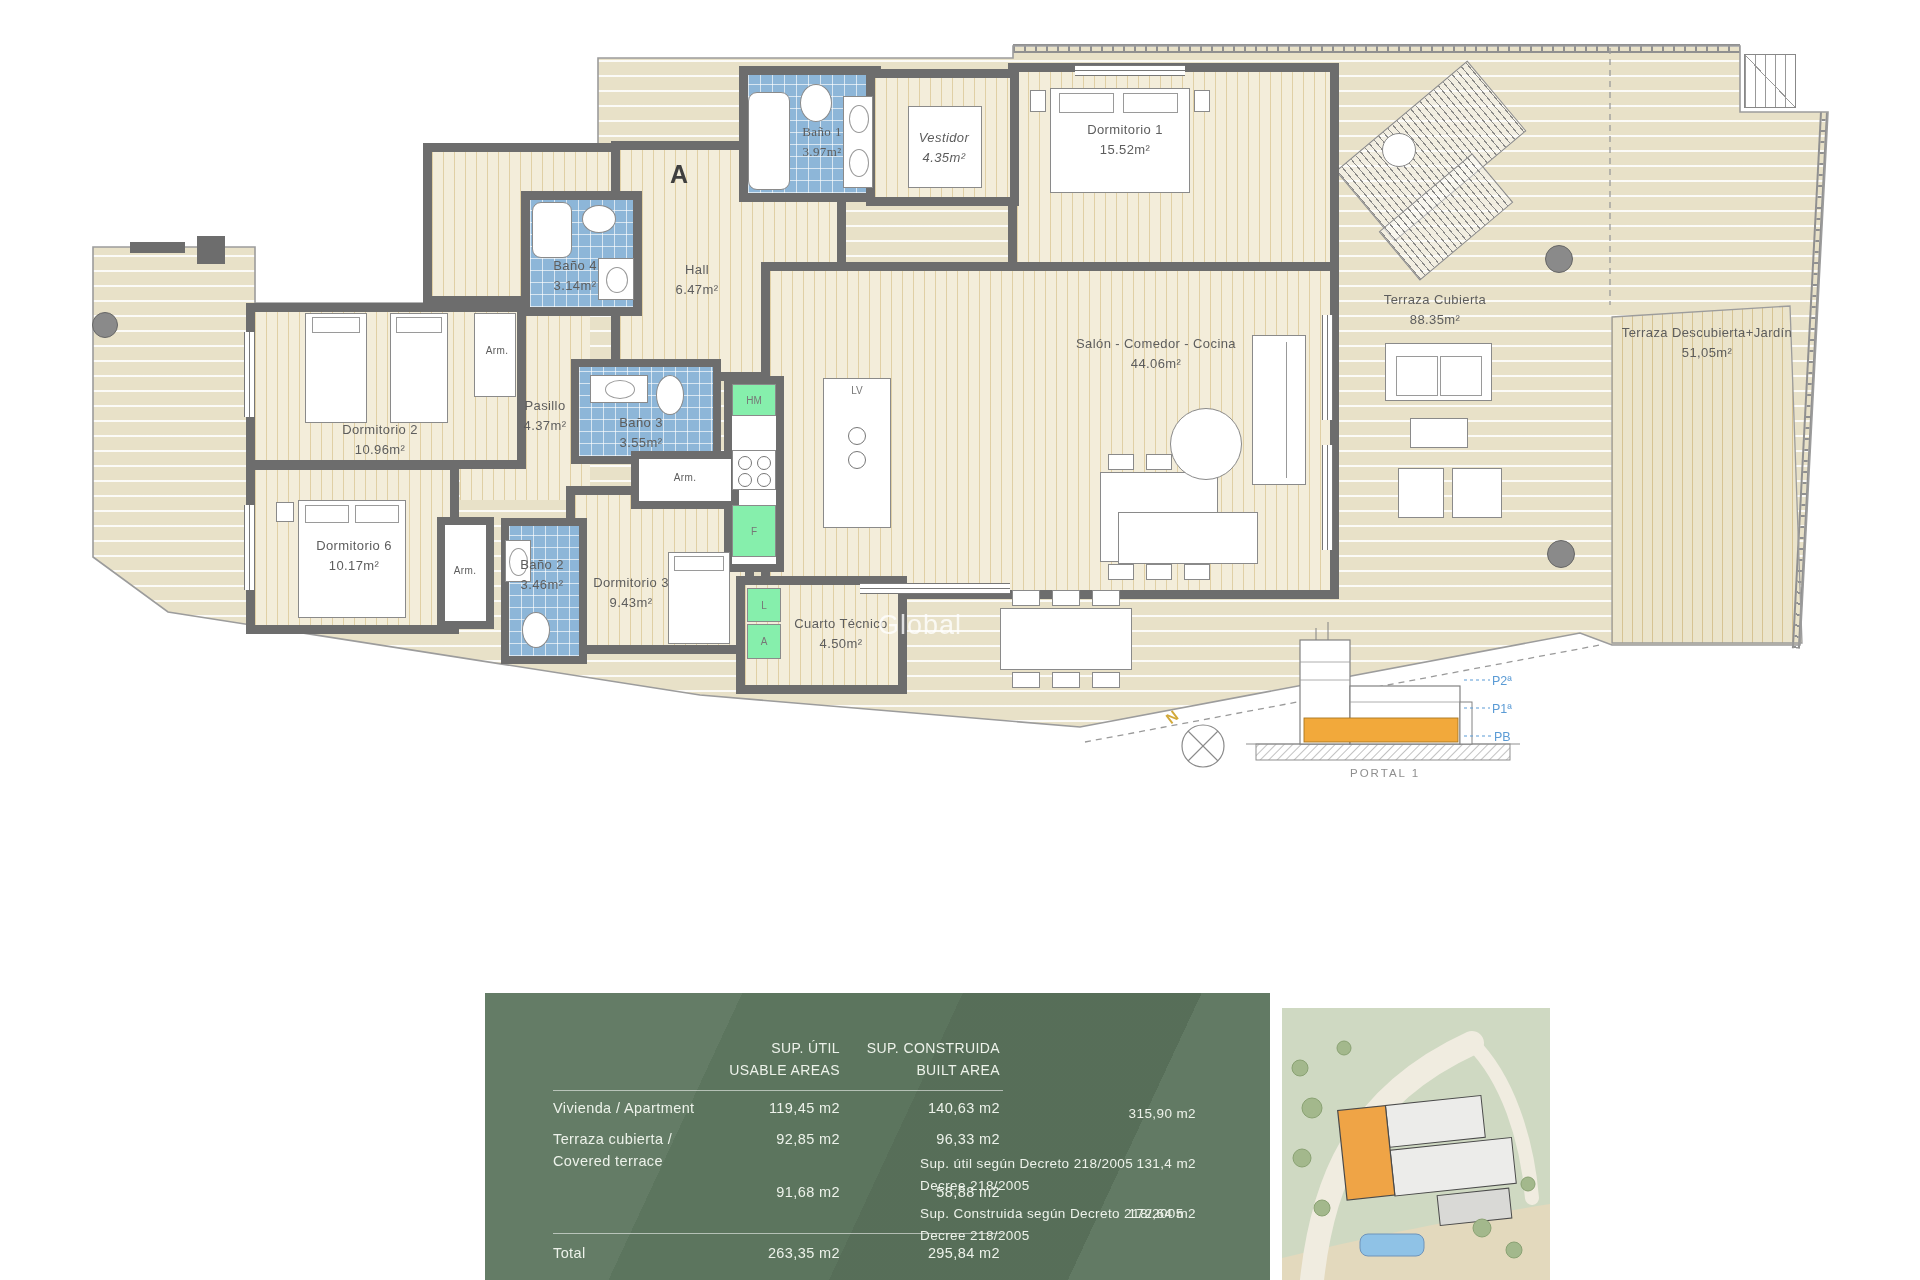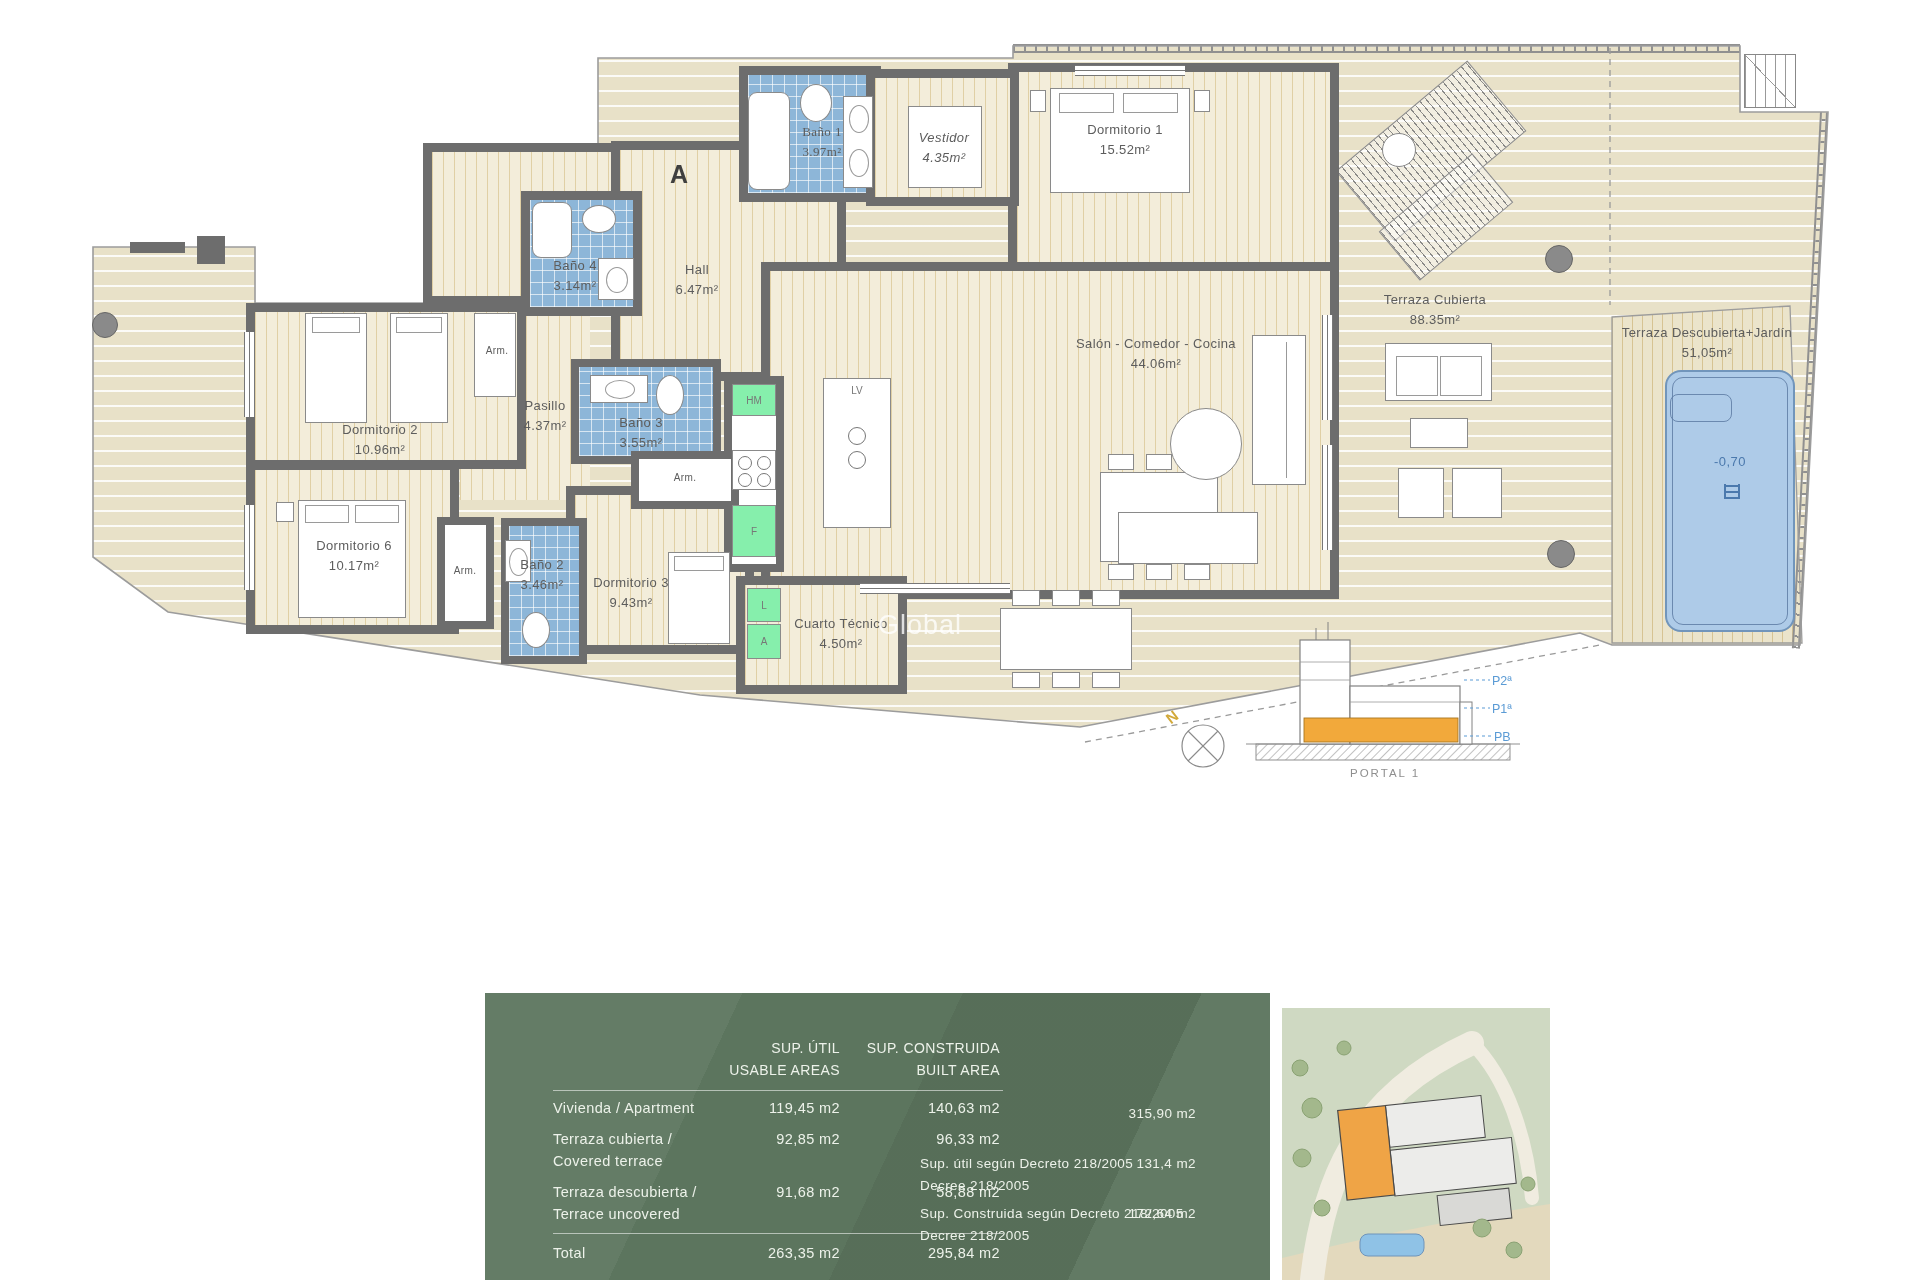--- a/index.html
+++ b/index.html
@@ -254,25 +254,20 @@
     <div class="furn" style="left:1000px;top:608px;width:132px;height:62px;"></div>
     <div class="chair" style="left:1012px;top:590px;width:28px;height:16px;"></div>
     <div class="chair" style="left:1052px;top:590px;width:28px;height:16px;"></div>
     <div class="chair" style="left:1092px;top:590px;width:28px;height:16px;"></div>
     <div class="chair" style="left:1012px;top:672px;width:28px;height:16px;"></div>
     <div class="chair" style="left:1052px;top:672px;width:28px;height:16px;"></div>
     <div class="chair" style="left:1092px;top:672px;width:28px;height:16px;"></div>
 
     <div class="furn" style="left:908px;top:106px;width:74px;height:82px;"></div>
 
-    <div class="abs pool">
-      <div class="poolSteps"></div>
-      <div class="poolLevel">-0,70</div>
-      <div class="ladder"></div>
-    </div>
 
     <div class="doorA">A</div>
     <div class="lbl" style="left:762px;top:122px;width:120px;font-family:Liberation Serif, serif;"><span>Baño 1</span><br><span>3.97m²</span></div>
     <div class="lbl" style="left:884px;top:128px;width:120px;font-style:italic;"><span>Vestidor</span><br><span>4.35m²</span></div>
     <div class="lbl" style="left:1045px;top:120px;width:160px;"><span>Dormitorio 1</span><br><span>15.52m²</span></div>
     <div class="lbl" style="left:515px;top:256px;width:120px;"><span>Baño 4</span><br><span>3.14m²</span></div>
     <div class="lbl" style="left:647px;top:260px;width:100px;"><span>Hall</span><br><span>6.47m²</span></div>
     <div class="lbl" style="left:290px;top:420px;width:180px;"><span>Dormitorio 2</span><br><span>10.96m²</span></div>
     <div class="lbl" style="left:495px;top:396px;width:100px;"><span>Pasillo</span><br><span>4.37m²</span></div>
     <div class="lbl" style="left:591px;top:413px;width:100px;"><span>Baño 3</span><br><span>3.55m²</span></div>
@@ -300,21 +295,20 @@
     <div class="pline" style="left:68px;top:97px;width:450px;"></div>
 
     <div class="pt" style="left:68px;top:104px;width:240px;"><span>Vivienda / Apartment</span></div>
     <div class="pt ptr" style="left:155px;top:104px;width:200px;"><span>119,45 m2</span></div>
     <div class="pt ptr" style="left:335px;top:104px;width:180px;"><span>140,63 m2</span></div>
 
     <div class="pt" style="left:68px;top:135px;width:240px;"><span>Terraza cubierta /</span><br><span>Covered terrace</span></div>
     <div class="pt ptr" style="left:155px;top:135px;width:200px;"><span>92,85 m2</span></div>
     <div class="pt ptr" style="left:335px;top:135px;width:180px;"><span>96,33 m2</span></div>
 
-    <div class="pt" style="left:68px;top:188px;width:240px;"><span>Terraza descubierta /</span><br><span>Terrace uncovered</span></div>
     <div class="pt ptr" style="left:155px;top:188px;width:200px;"><span>91,68 m2</span></div>
     <div class="pt ptr" style="left:335px;top:188px;width:180px;"><span>58,88 m2</span></div>
 
     <div class="pline" style="left:68px;top:240px;width:450px;"></div>
 
     <div class="pt" style="left:68px;top:249px;width:240px;"><span>Total</span></div>
     <div class="pt ptr" style="left:155px;top:249px;width:200px;"><span>263,35 m2</span></div>
     <div class="pt ptr" style="left:335px;top:249px;width:180px;"><span>295,84 m2</span></div>
 
     <div class="pt ptr" style="left:625px;top:110px;width:86px;font-size:13.5px;"><span>315,90 m2</span></div>

